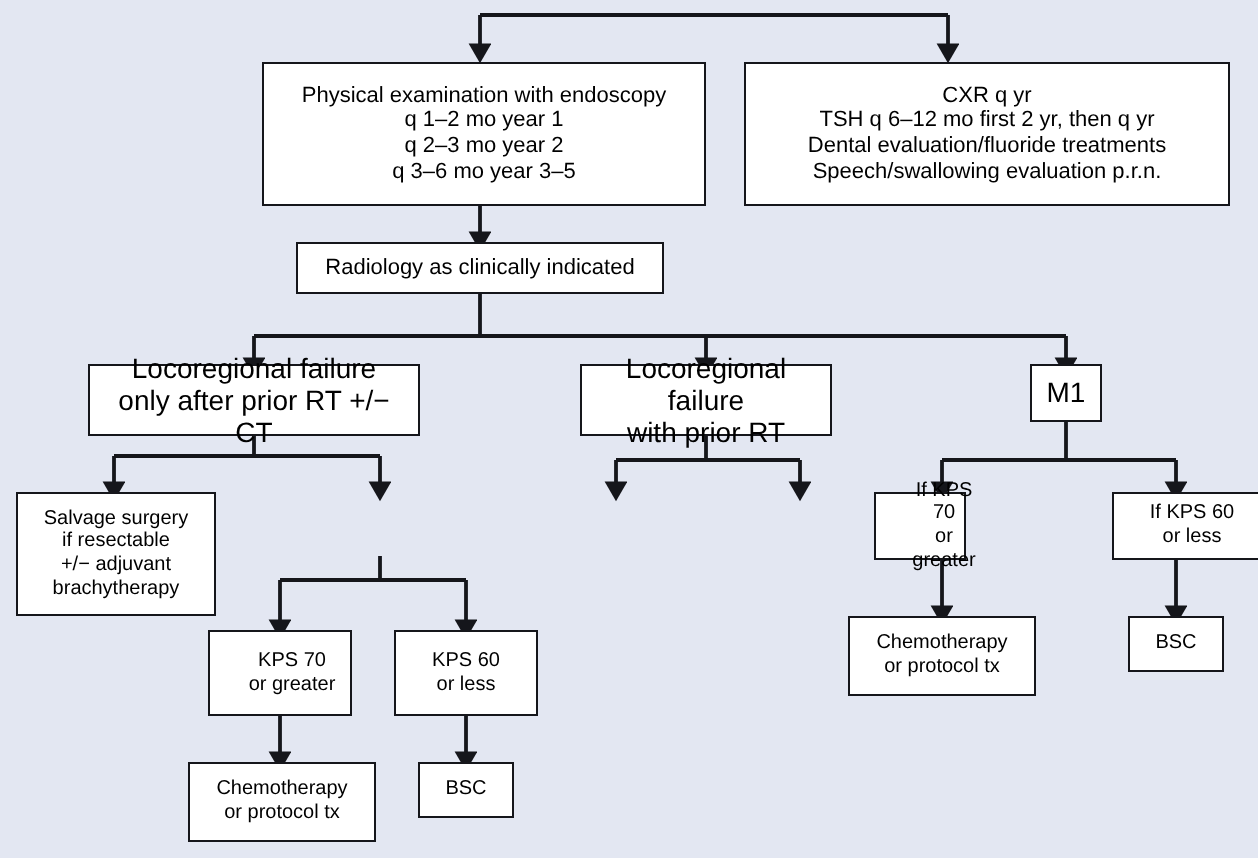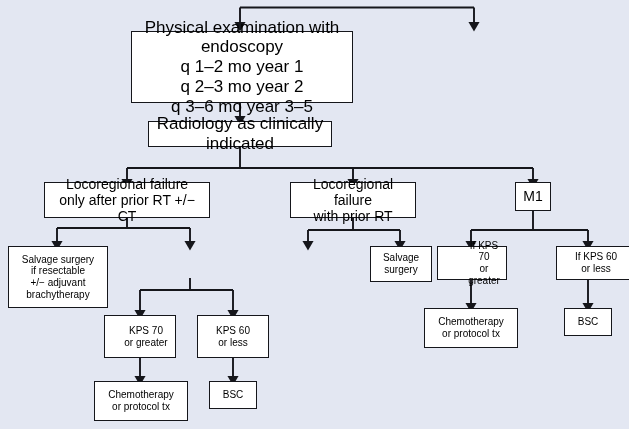--- a/index.html
+++ b/index.html
@@ -40,21 +40,21 @@
     color: #000000;
     line-height: 1.16;
     z-index: 2;
   }
   .node .txt {
     display: block;
     white-space: pre-line;
     padding: 0 3px;
   }
   
-  .fs-top { font-size: 17px; }
+  .fs-top { font-size: 11px; }
   .fs-mid { font-size: 14px; }
   .fs-sm  { font-size: 10px; }
 </style>
 </head>
 <body>
 
 <div id="chart">
 
   <svg class="connectors" viewBox="0 0 629 429" width="629" height="429" xmlns="http://www.w3.org/2000/svg">
     <defs>
@@ -104,20 +104,26 @@
     </g>
   </svg>
 
   <div class="node fs-top" style="left:131px; top:31px; width:222px; height:72px;">
     <span class="txt">Physical examination with endoscopy
 q 1–2 mo year 1
 q 2–3 mo year 2
 q 3–6 mo year 3–5</span>
   </div>
 
+  <div class="node fs-top" style="left:372px; top:31px; width:243px; height:72px;">
+    <span class="txt">CXR q yr
+TSH q 6–12 mo first 2 yr, then q yr
+Dental evaluation/fluoride treatments
+Speech/swallowing evaluation p.r.n.</span>
+  </div>
 
   <div class="node fs-top" style="left:148px; top:121px; width:184px; height:26px;">
     <span class="txt">Radiology as clinically indicated</span>
   </div>
 
   <div class="node fs-mid" style="left:44px; top:182px; width:166px; height:36px;">
     <span class="txt">Locoregional failure
 only after prior RT +/− CT</span>
   </div>
 
@@ -151,26 +157,22 @@
   <div class="node fs-sm" style="left:94px; top:381px; width:94px; height:40px;">
     <span class="txt">Chemotherapy
 or protocol tx</span>
   </div>
 
   <div class="node fs-sm" style="left:209px; top:381px; width:48px; height:28px;">
     <span class="txt">BSC</span>
   </div>
 
 
-  <div class="node fs-sm" style="left:370px; top:246px; width:62px; height:36px;">
-    <span class="txt">Salvage
-surgery</span>
-  </div>
 
-  <div class="node fs-sm" style="left:437px; top:246px; width:70px; height:34px;padding-left:24px;">
+  <div class="node fs-sm" style="left:437px; top:246px; width:46px; height:34px;padding-left:24px;">
     <span class="txt">If KPS 70
 or greater</span>
   </div>
 
   <div class="node fs-sm" style="left:556px; top:246px; width:80px; height:34px;">
     <span class="txt">If KPS 60
 or less</span>
   </div>
 
   <div class="node fs-sm" style="left:424px; top:308px; width:94px; height:40px;">

